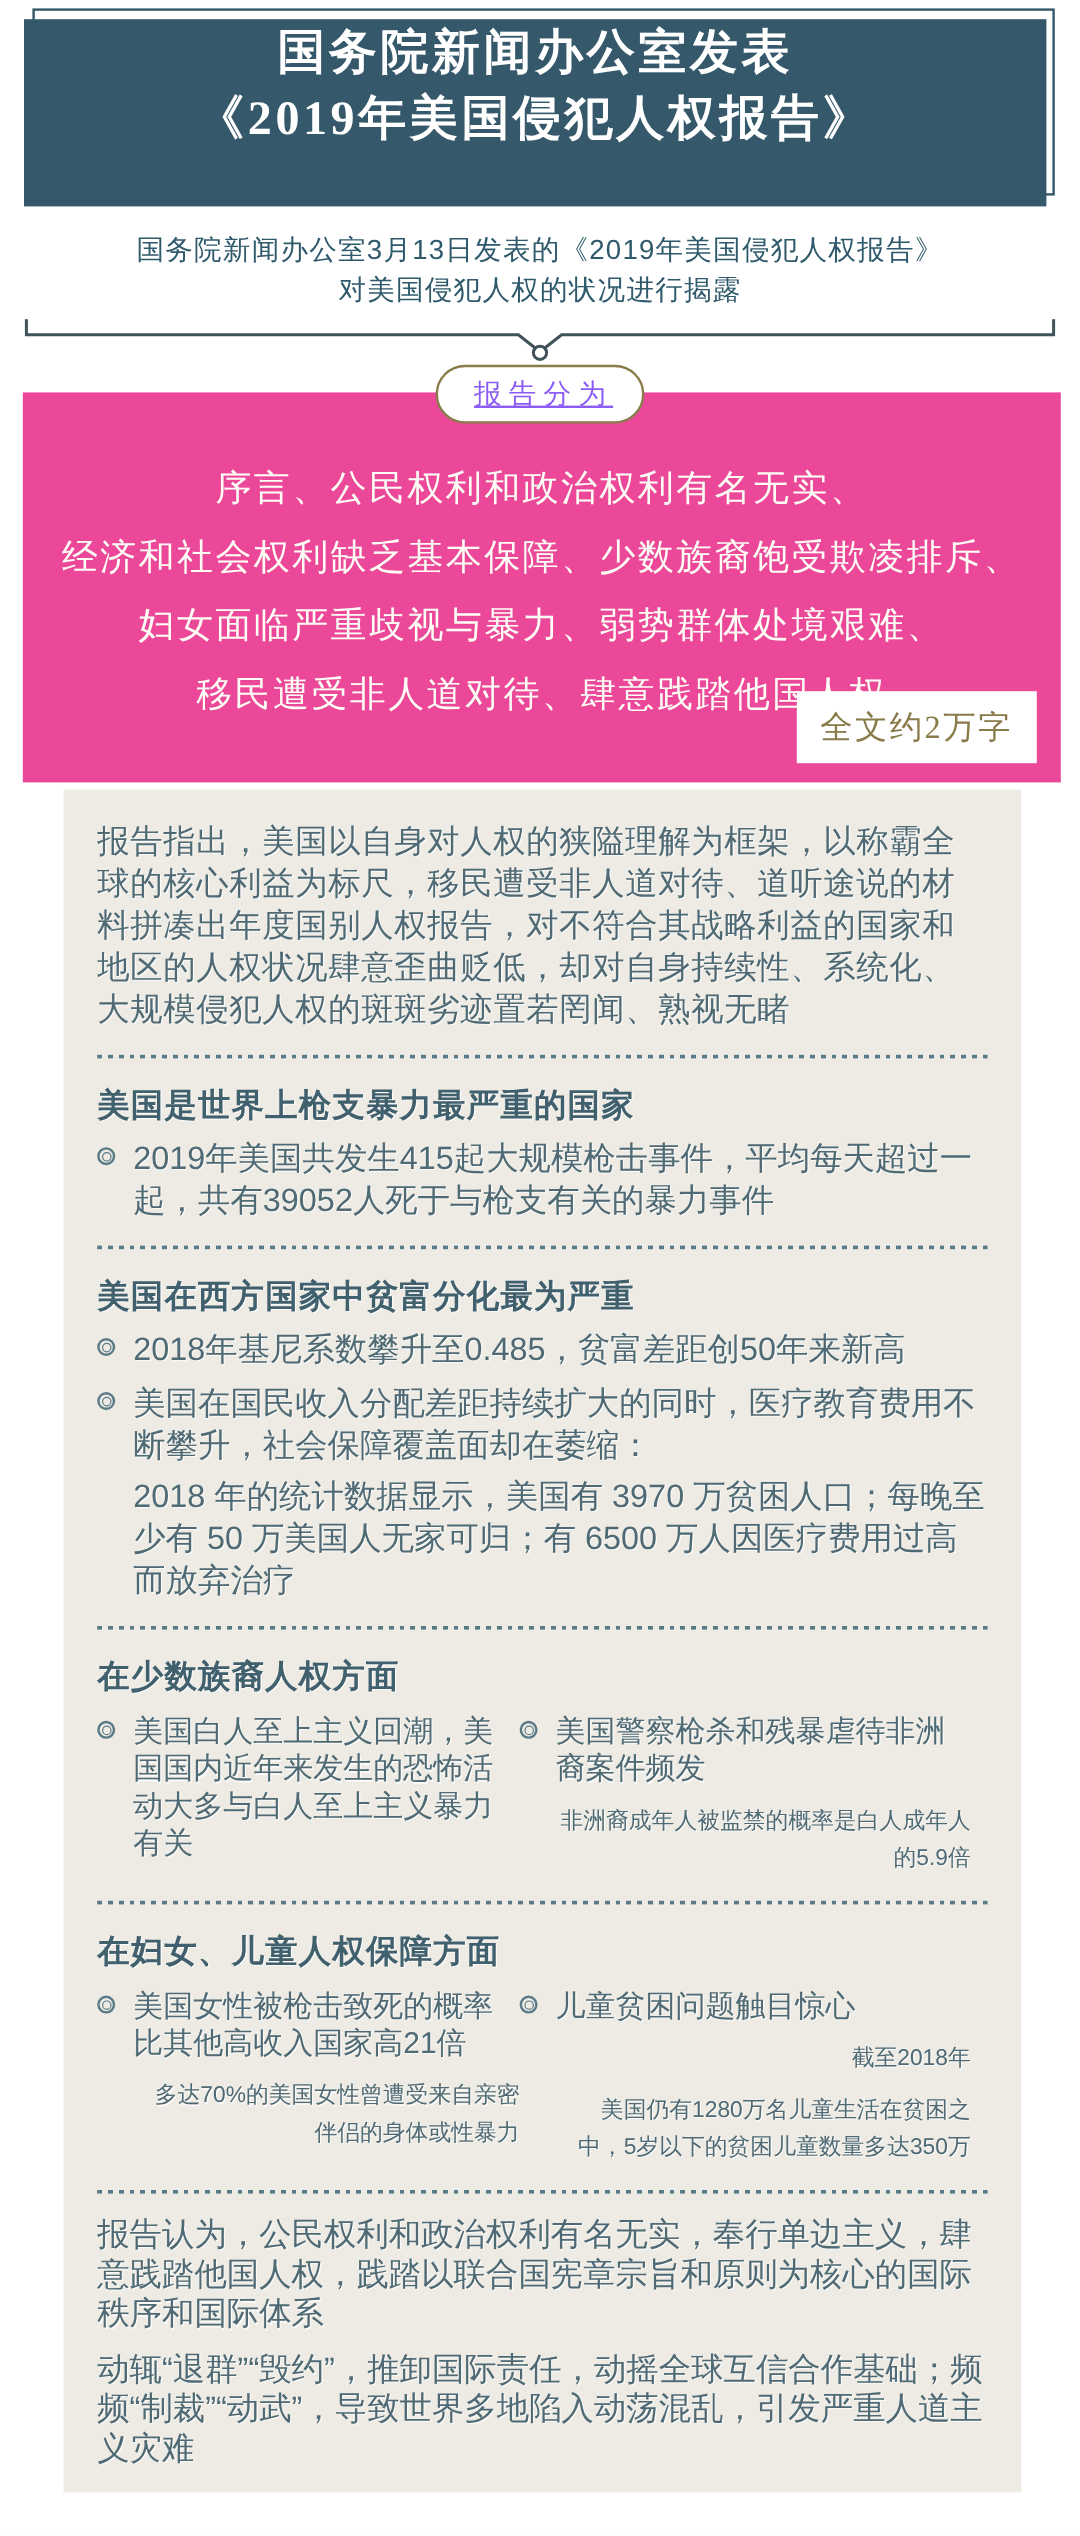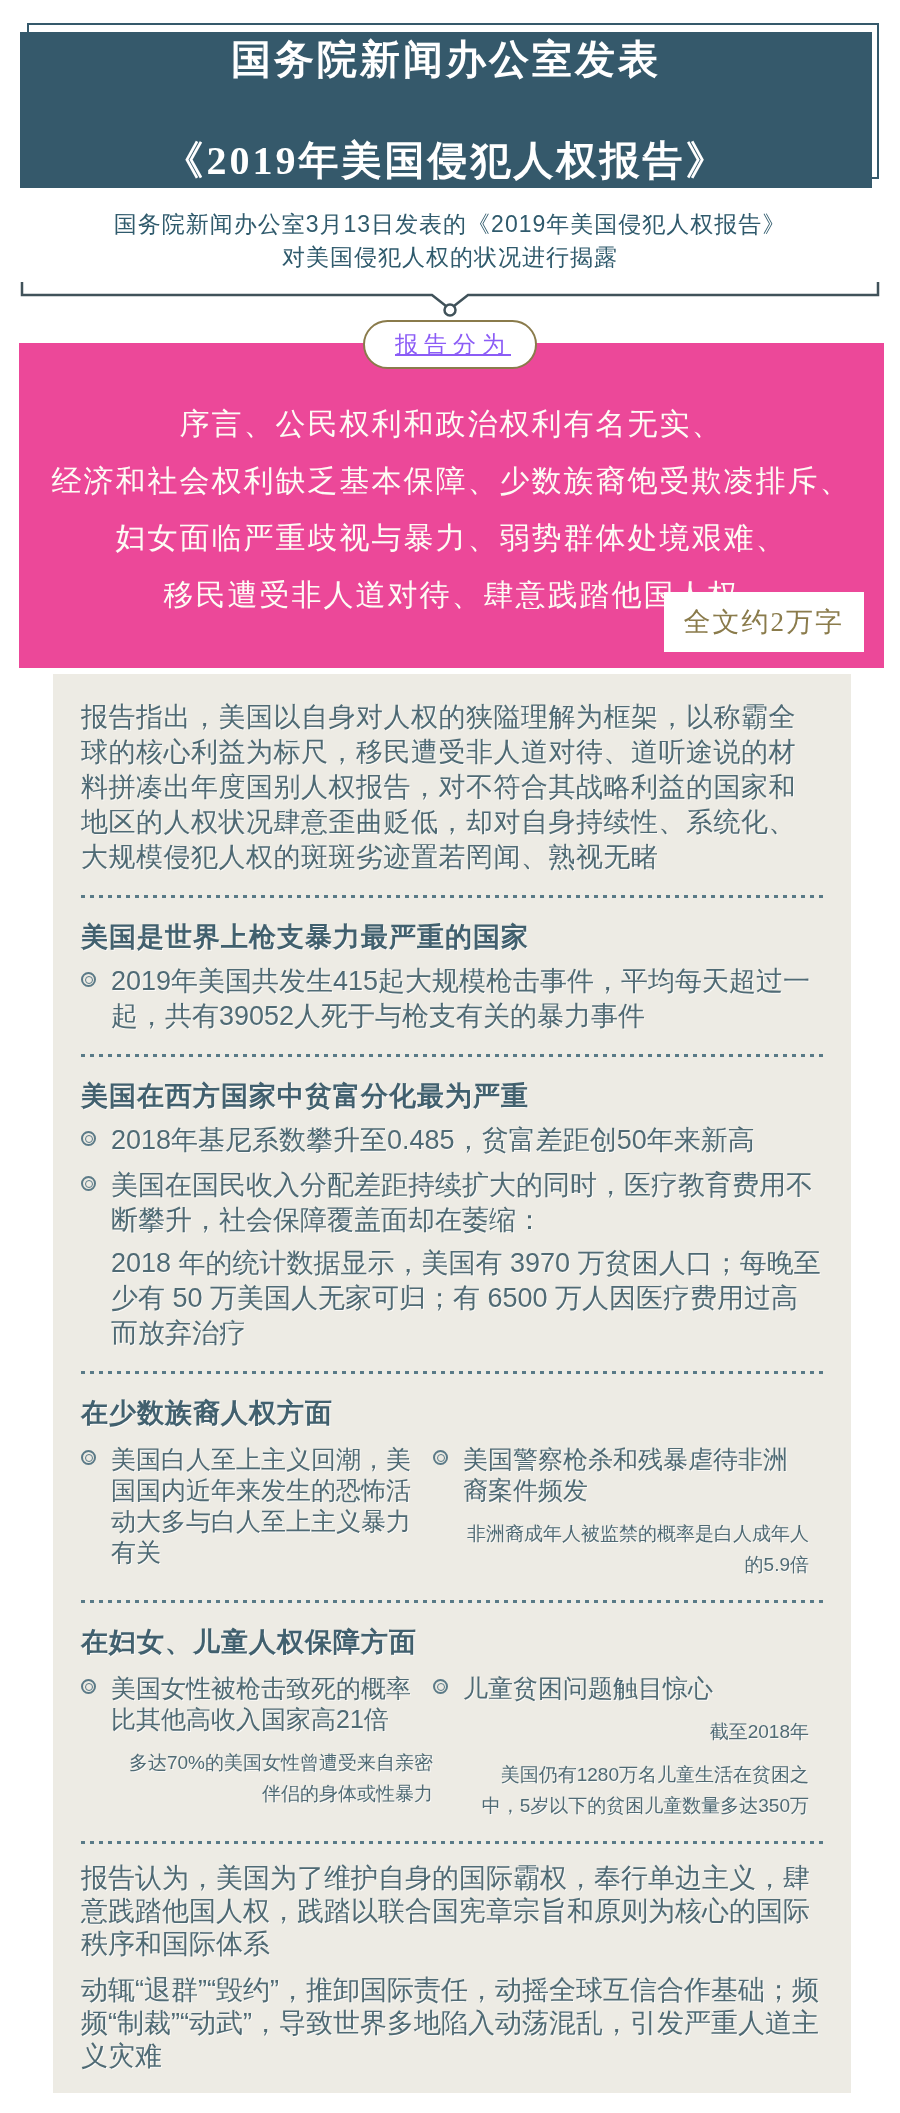--- a/index.html
+++ b/index.html
@@ -1,25 +1,25 @@
 <!DOCTYPE html>
 <html><head>
 <meta charset="utf-8">
 <style>
   html,body { margin:0; padding:0; background:#ffffff; }
   body { width:900px; font-family:"Liberation Sans","DejaVu Sans",sans-serif; }
   .container { position:relative; width:900px; height:2113px; overflow:hidden; background:#ffffff; }
 
   
   .header-box {
-    margin:32px 28px 0 20px;
+    margin:16px 28px 0 20px;
     height:156px;
     background:#35596b;
     position:relative;
-    display:flex; flex-direction:column; justify-content:space-between; align-items:center;
+    display:flex; flex-direction:column; justify-content:flex-start; align-items:center;
   }
   .header-box::before {
     content:""; position:absolute; left:7px; top:-9px; right:-7px; bottom:9px;
     border:2px solid #35596b;
   }
   .title-line {
     position:relative; z-index:1;
     color:#ffffff; font-family:"Liberation Serif","DejaVu Serif",serif;
     font-weight:bold; font-size:40px; line-height:55px; letter-spacing:3px;
     text-align:center; white-space:nowrap;
@@ -183,17 +183,17 @@
           <span class="ring"></span>
           <span>儿童贫困问题触目惊心</span>
         </div>
         <div class="subtext txt">截至2018年</div>
         <div class="subtext txt">美国仍有1280万名儿童生活在贫困之中，5岁以下的贫困儿童数量多达350万</div>
       </div>
     </div>
 
     <div class="divider"></div>
 
-    <p class="concl txt">报告认为，美国为了维护自身的国际霸权，奉行单边主义，肆意践踏他国人权，践踏以联合国宪章宗旨和原则为核心的国际秩序和国际体系</p>
+    <p class="concl txt">报告认为，公民权利和政治权利有名无实，奉行单边主义，肆意践踏他国人权，践踏以联合国宪章宗旨和原则为核心的国际秩序和国际体系</p>
     <p class="concl txt">动辄“退群”“毁约”，推卸国际责任，动摇全球互信合作基础；频频“制裁”“动武”，导致世界多地陷入动荡混乱，引发严重人道主义灾难</p>
   </div>
 
 </div>
 
 </body></html>

